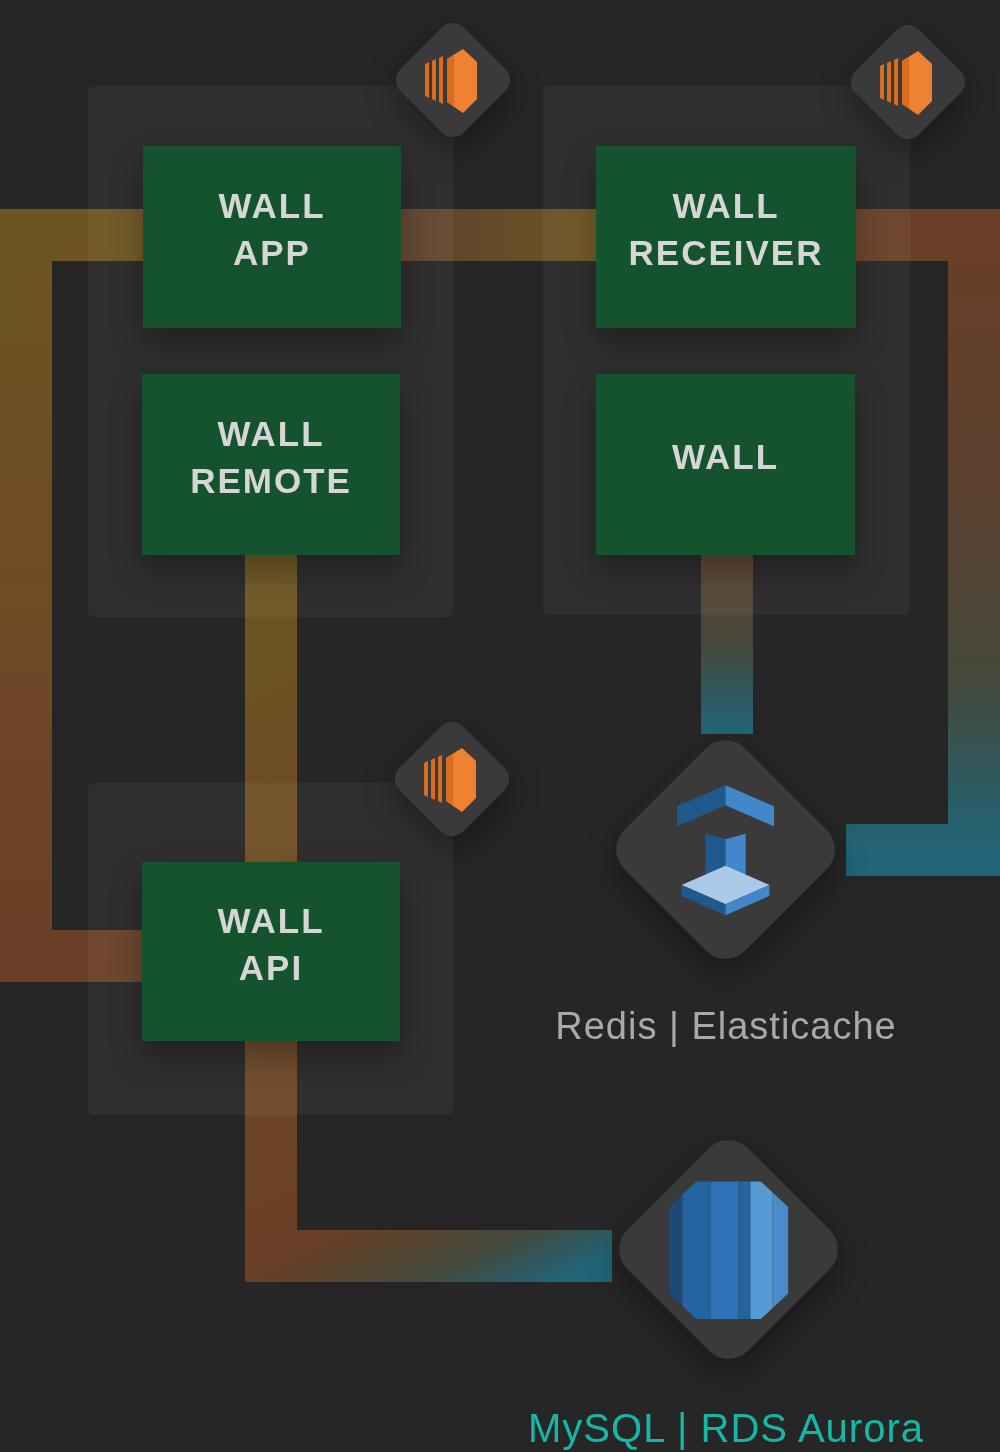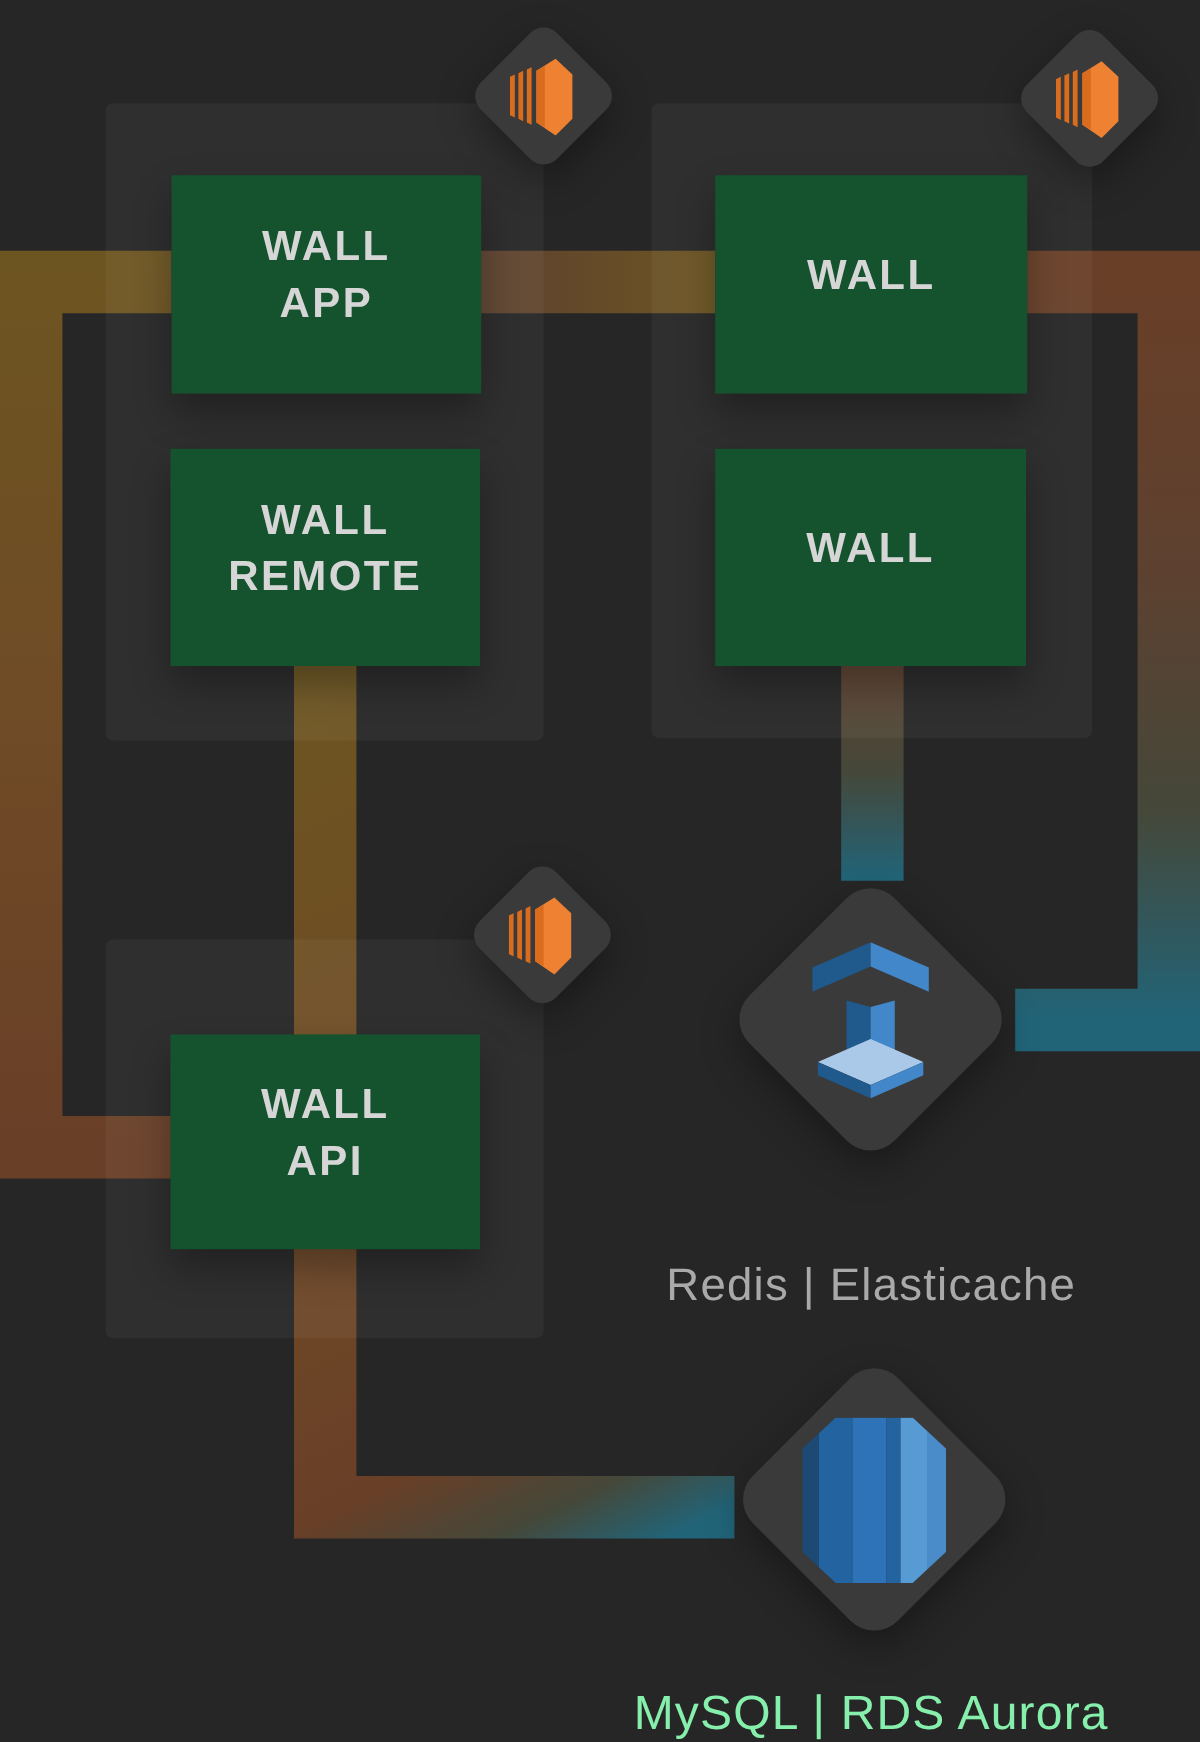--- a/index.html
+++ b/index.html
@@ -31,21 +31,21 @@
     background:#3a3a3a;transform:rotate(45deg);
     display:flex;align-items:center;justify-content:center;
   }
   .small-d{width:90px;height:90px;border-radius:16px;}
   .big-d{width:171px;height:171px;border-radius:28px;}
   .diamond svg{transform:rotate(-45deg);}
   .caption{
     position:absolute;left:726px;transform:translateX(-50%);
     font-size:38px;color:#a9a9a9;letter-spacing:1px;white-space:nowrap;
   }
-  #caption-rds{font-size:40px;color:#86efac;}
+  #caption-rds{font-size:40px;color:#14b8a6;}
 </style>
 </head>
 <body>
 
 <div id="stage">
 
   <svg id="lines-layer" width="1000" height="1452" viewBox="0 0 1000 1452">
     <defs>
       <linearGradient id="gradLeftLoop" gradientUnits="userSpaceOnUse" x1="26" y1="220" x2="26" y2="956">
         <stop offset="0" stop-color="#6d5521"></stop>
@@ -89,20 +89,21 @@
 
   <div class="node" style="left:143px;top:146px;">
     <div class="node-label">
       <span>WALL</span>
       <span>APP</span>
     </div>
   </div>
   <div class="node" style="left:596px;top:146px;width:260px;">
     <div class="node-label">
       <span>WALL</span>
+      <span>RECEIVER</span>
     </div>
   </div>
   <div class="node" style="left:142px;top:374px;height:181px;">
     <div class="node-label">
       <span>WALL</span>
       <span>REMOTE</span>
     </div>
   </div>
   <div class="node" style="left:596px;top:374px;width:259px;height:181px;">
     <div class="node-label">
@@ -177,16 +178,16 @@
           <rect x="14" y="0" width="28" height="138" fill="#2263a0"></rect>
           <rect x="42" y="0" width="28" height="138" fill="#2e73b8"></rect>
           <rect x="70" y="0" width="12" height="138" fill="#2263a0"></rect>
           <rect x="82" y="0" width="22" height="138" fill="#579bd4"></rect>
           <rect x="104" y="0" width="16" height="138" fill="#4a8cc9"></rect>
         </g>
       </svg>
     </div>
   </div>
 
-  <div class="caption" id="caption-elasticache" style="top:1005px;margin-top:45px;">Redis | Elasticache</div>
+  <div class="caption" id="caption-elasticache" style="top:1005px;">Redis | Elasticache</div>
   <div class="caption" id="caption-rds" style="top:1406px;">MySQL | RDS Aurora</div>
 
 </div>
 
 </body></html>

